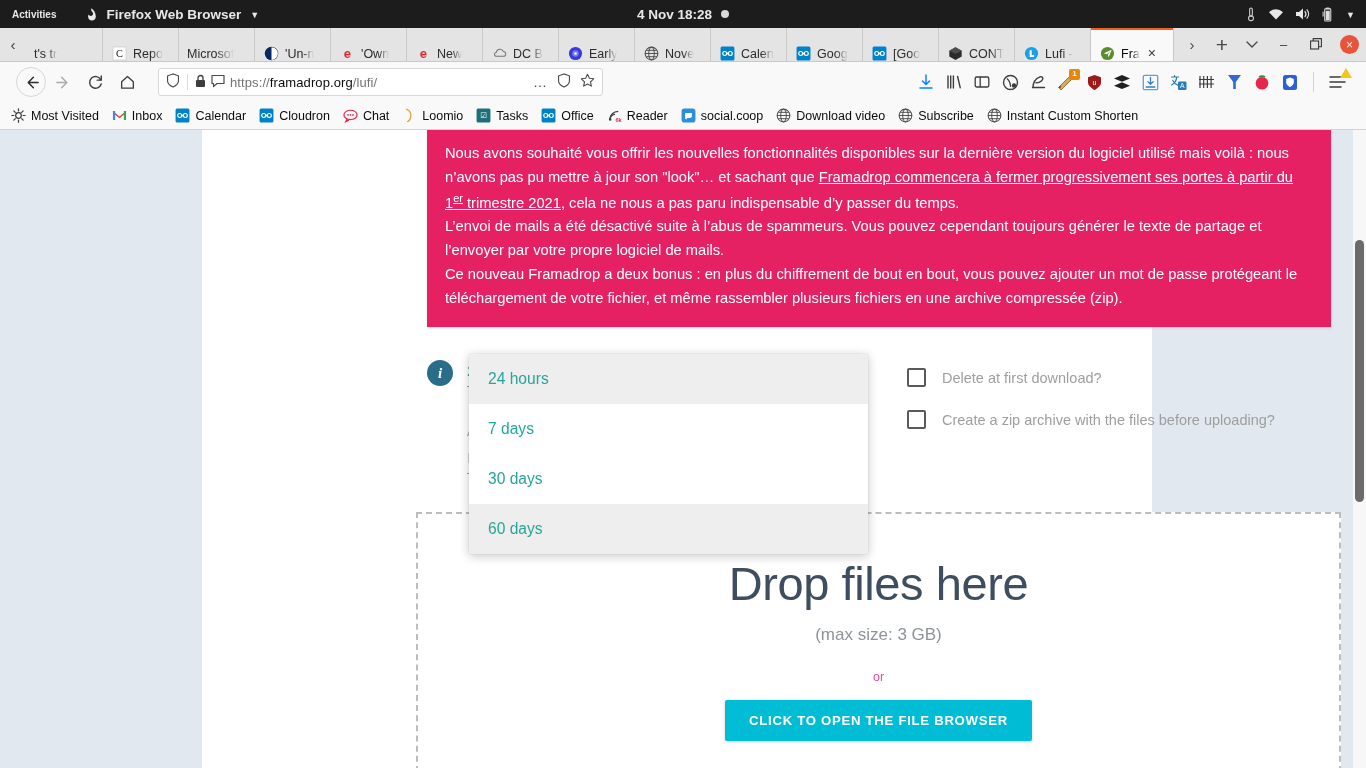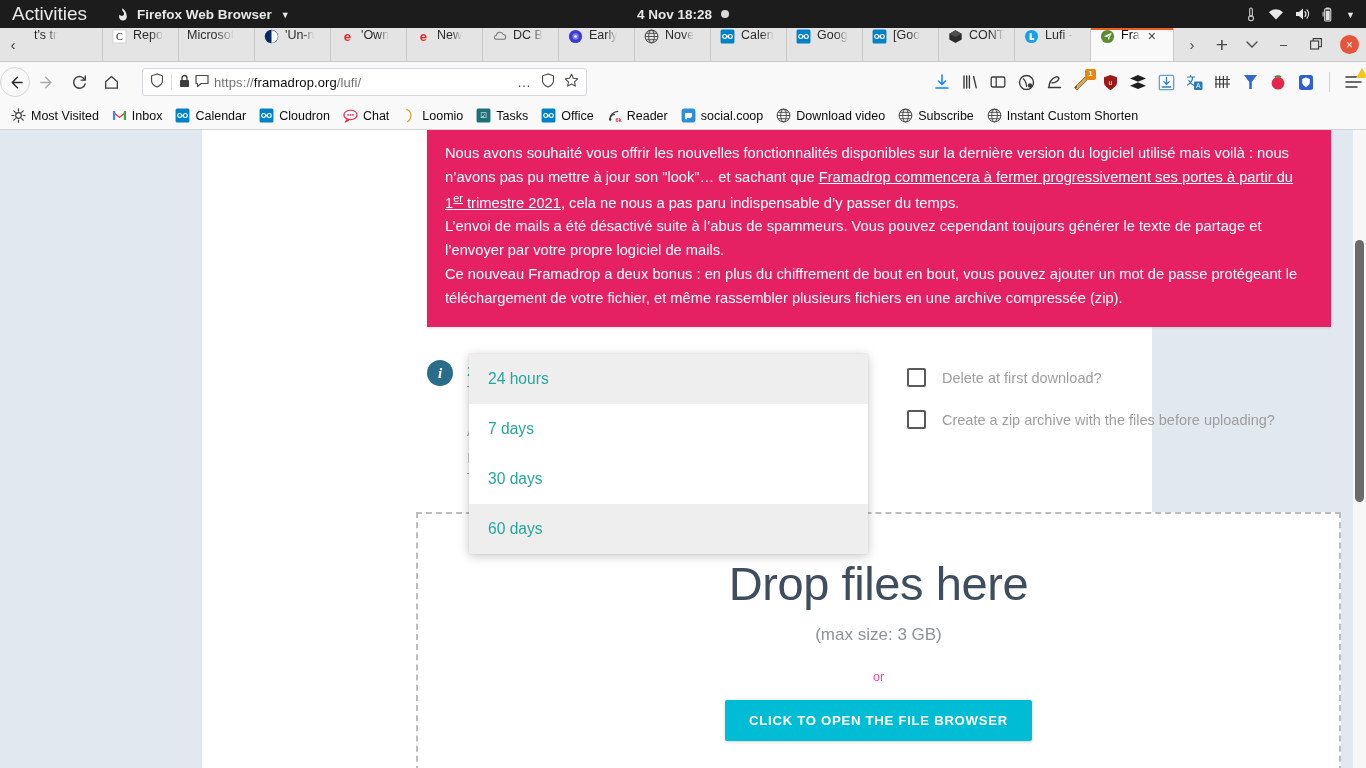--- a/index.html
+++ b/index.html
@@ -10,21 +10,21 @@
     background: #e2e8ef;
   }
 
   
   #gnome-bar {
     height: 28px; width: 100%;
     background: #1c1c1c; color: #e8e8e8;
     display: flex; align-items: center;
     font-size: 13px; position: relative;
   }
-  #gnome-bar .activities { padding: 0 14px 0 12px; font-size: 19px; }
+  #gnome-bar .activities { padding: 0 14px 0 12px; font-size: 10px; font-weight: bold; }
   #gnome-bar .appmenu { display: flex; align-items: center; gap: 7px; padding-left: 14px; font-weight: bold; font-size: 13.5px;}
   #gnome-bar .ffg { width: 15px; height: 15px; display:inline-block; }
   #gnome-bar .caret { font-size: 9px; margin-left: 2px; position: relative; top: 1px;}
   #gnome-bar .clock {
     position: absolute; left: 0; right: 0; margin: auto;
     width: 200px; text-align: center;
     display: flex; align-items: center; justify-content: center; gap: 9px;
     font-weight: bold; font-size: 13.5px;
   }
   #gnome-bar .rec-dot { width: 8px; height: 8px; border-radius: 50%; background: #dadada; display:inline-block;}
@@ -42,21 +42,21 @@
     height: 34px; background: #e4e4e4;
     display: flex; align-items: stretch;
     border-bottom: 1px solid #c9c9c9;
   }
   .tab-scroll-arrow {
     width: 26px; display: flex; align-items: center; justify-content: center;
     color: #3a3a3a; font-size: 15px; flex: none;
   }
   .tab {
     position: relative; flex: none;
-    display: flex; align-items: flex-start; gap: 6px;
+    display: flex; align-items: flex-end; gap: 6px;
     padding: 0 8px; overflow: hidden;
     font-size: 12.5px; color: #2b2b2b;
     border-left: 1px solid #c9c9c9;
     max-width: 76px; min-width: 76px;
     white-space: nowrap;
   }
   .tab .tab-label {
     overflow: hidden; text-overflow: clip;
     -webkit-mask-image: linear-gradient(to right, #000 62%, transparent 100%);
             mask-image: linear-gradient(to right, #000 62%, transparent 100%);
@@ -84,21 +84,21 @@
   }
   .close-circle {
     width: 19px; height: 19px; border-radius: 50%; background: #e8543a;
     display: flex; align-items: center; justify-content: center;
     font-size: 12px; color: #fff; line-height: 1;
   }
 
   
   #navbar {
     height: 40px; background: #f9f9fa;
-    display: flex; align-items: center; padding: 0 0; gap: 2px;
+    display: flex; align-items: center; padding: 0 16px; gap: 2px;
   }
   .nav-btn {
     width: 30px; height: 30px; border-radius: 4px;
     display: flex; align-items: center; justify-content: center;
     color: #3d3d3d;
   }
   .nav-btn.back { border: 1px solid #d6d6d6; border-radius: 50%; color:#2b2b2b;}
   .nav-btn.fwd { color: #a6a6a6; }
   #urlbar {
     flex: 1; height: 28px; margin: 0 9px 0 14px; max-width: 445px;

